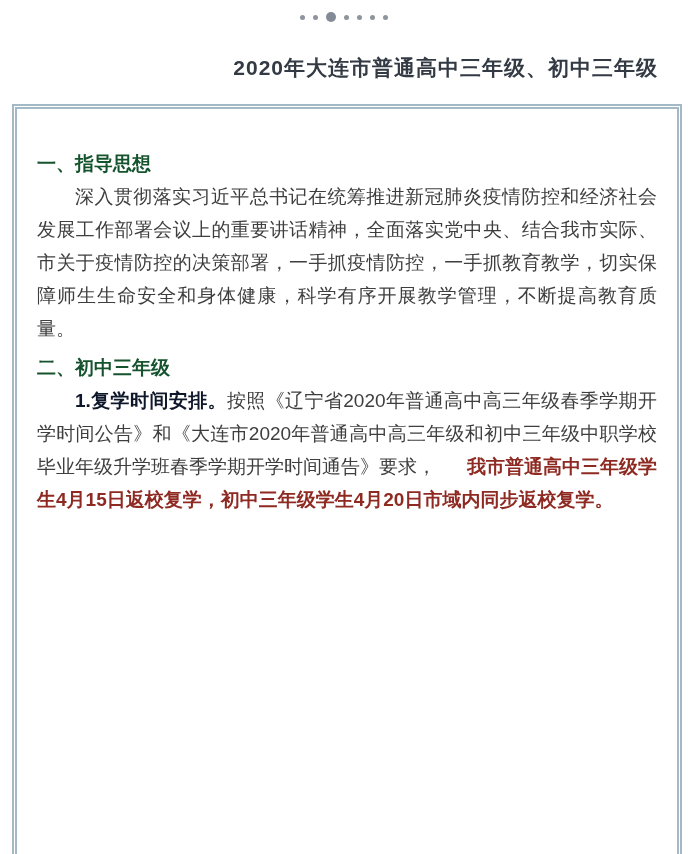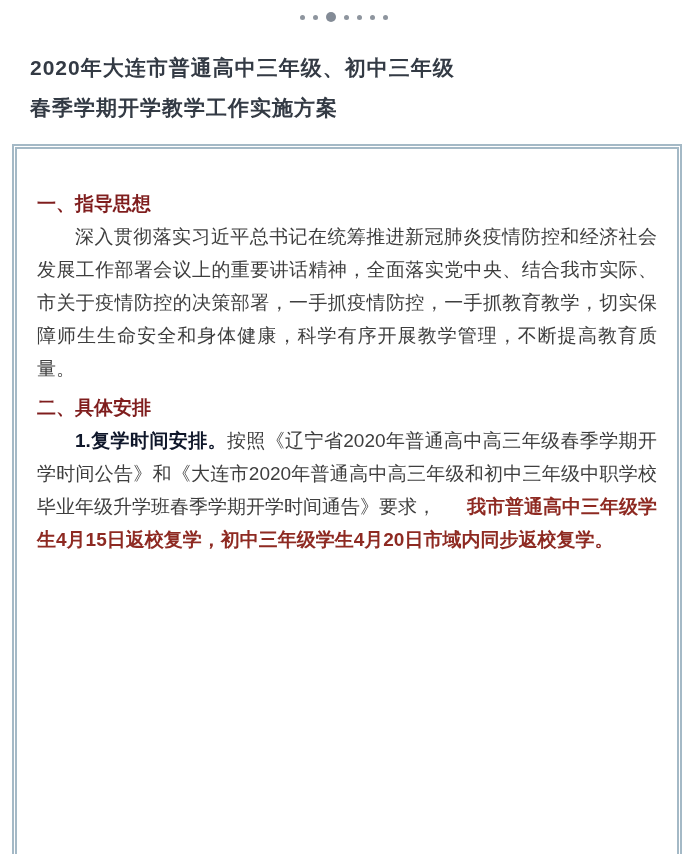--- a/index.html
+++ b/index.html
@@ -12,62 +12,61 @@
   .dots {
     display: flex; justify-content: center; align-items: center;
     gap: 8px; padding-top: 10px; height: 24px;
   }
   .dot {
     width: 5px; height: 5px; border-radius: 50%;
     background: #8e959e; flex: 0 0 auto;
   }
   .dot.active { width: 10px; height: 10px; background: #838b96; }
   .title {
-    margin: 24px 30px 0; text-align: left;
+    margin: 24px 30px 0; text-align: right;
     font-size: 21px; line-height: 40px; font-weight: 700;
     color: #333a44; letter-spacing: 1px;
   }
   .card {
     margin: 16px 6px 0 12px;
     border: 5px double #a4b9c6;
     background: #ffffff;
     padding: 32px 20px 40px;
     min-height: 820px;
   }
   .card p {
     margin: 0; font-size: 19px; line-height: 33px;
     color: #3e3e3e; text-align: justify; text-indent: 2em;
   }
   .sec-heading {
     margin: 6px 0 0; font-size: 19px; line-height: 33px;
-    font-weight: 700; color: #7f1d1d;
+    font-weight: 700; color: #14532d;
   }
   .lead { font-weight: 700; color: #0f172a; }
   .red  { font-weight: 700; color: #8e2a22; margin-left: 31px; }
   .item2 { margin-top: 22px !important; }
 </style>
 </head>
 <body>
 
 <div class="dots">
     <span class="dot"></span>
     <span class="dot"></span>
     <span class="dot active"></span>
     <span class="dot"></span>
     <span class="dot"></span>
     <span class="dot"></span>
     <span class="dot"></span>
   </div>
 
 <h1 class="title">
   <span>2020年大连市普通高中三年级、初中三年级</span><br>
-  <span>春季学期开学教学工作实施方案</span>
 </h1>
 
 <div class="card">
 
   <h2 class="sec-heading">一、指导思想</h2>
   <p>深入贯彻落实习近平总书记在统筹推进新冠肺炎疫情防控和经济社会发展工作部署会议上的重要讲话精神，全面落实党中央、结合我市实际、市关于疫情防控的决策部署，一手抓疫情防控，一手抓教育教学，切实保障师生生命安全和身体健康，科学有序开展教学管理，不断提高教育质量。</p>
 
-  <h2 class="sec-heading">二、具体安排</h2>
+  <h2 class="sec-heading">二、初中三年级</h2>
   <p><span class="lead">1.复学时间安排。</span><span>按照《辽宁省2020年普通高中高三年级春季学期开学时间公告》和《大连市2020年普通高中高三年级和初中三年级中职学校毕业年级升学班春季学期开学时间通告》要求，</span><span class="red">我市普通高中三年级学生4月15日返校复学，初中三年级学生4月20日市域内同步返校复学。</span></p>
 
 </div>
 
 </body></html>

